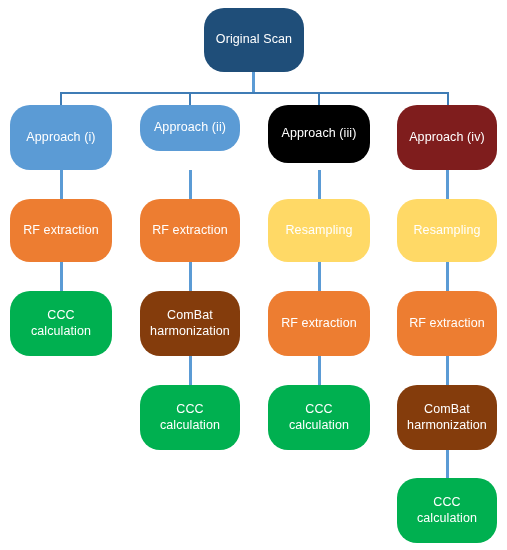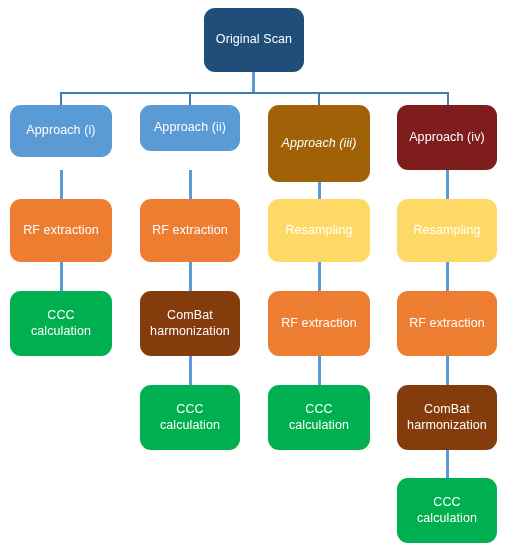--- a/index.html
+++ b/index.html
@@ -14,21 +14,21 @@
     background: #ffffff;
     font-family: "Liberation Sans", sans-serif;
     overflow: hidden;
   }
   .node {
     position: absolute;
     display: flex;
     align-items: center;
     justify-content: center;
     text-align: center;
-    border-radius: 11px;
+    border-radius: 20px;
     color: #ffffff;
     font-size: 12.5px;
     line-height: 1.25;
     letter-spacing: 0.1px;
     box-sizing: border-box;
     padding: 2px 6px;
     z-index: 2;
   }
   .node-label {
     display: block;
@@ -48,21 +48,21 @@
 <body>
 
 <div id="canvas">
 
 <div class="conn v" style="left: 252px; top: 72px; height: 22px;"></div>
     <div class="conn h hbar" style="left: 60px; top: 92px; width: 387px;"></div>
     <div class="conn vstub" style="left: 60px; top: 92px; height: 13px;"></div>
     <div class="conn vstub" style="left: 189px; top: 92px; height: 13px;"></div>
     <div class="conn vstub" style="left: 318px; top: 92px; height: 13px;"></div>
     <div class="conn vstub" style="left: 447px; top: 92px; height: 13px;"></div>
-    <div class="node" style="left: 10px; top: 105px; width: 102px; height: 52px; background: rgb(91, 155, 213);">
+    <div class="node" style="left: 10px; top: 105px; width: 102px; height: 65px; background: rgb(91, 155, 213);">
       <span class="node-label">Approach (i)</span>
     </div>
     <div class="node" style="left: 10px; top: 199px; width: 102px; height: 63px; background: rgb(237, 125, 49);">
       <span class="node-label">RF extraction</span>
     </div>
     <div class="conn v" style="left: 59.5px; top: 170px; height: 29px;"></div>
     <div class="node" style="left: 10px; top: 291px; width: 102px; height: 65px; background: rgb(0, 176, 80);">
       <span class="node-label">CCC calculation</span>
     </div>
     <div class="conn v" style="left: 59.5px; top: 262px; height: 29px;"></div>
@@ -75,21 +75,21 @@
     <div class="conn v" style="left: 188.5px; top: 170px; height: 29px;"></div>
     <div class="node" style="left: 140px; top: 291px; width: 100px; height: 65px; background: rgb(132, 60, 12);">
       <span class="node-label">ComBat
 harmonization</span>
     </div>
     <div class="conn v" style="left: 188.5px; top: 262px; height: 29px;"></div>
     <div class="node" style="left: 140px; top: 385px; width: 100px; height: 65px; background: rgb(0, 176, 80);">
       <span class="node-label">CCC calculation</span>
     </div>
     <div class="conn v" style="left: 188.5px; top: 356px; height: 29px;"></div>
-    <div class="node" style="left: 268px; top: 105px; width: 102px; height: 77px; background: #a16207; font-style: italic;">
+    <div class="node" style="left: 268px; top: 105px; width: 102px; height: 58px; background: #000000;">
       <span class="node-label">Approach (iii)</span>
     </div>
     <div class="node" style="left: 268px; top: 199px; width: 102px; height: 63px; background: rgb(255, 217, 102);">
       <span class="node-label">Resampling</span>
     </div>
     <div class="conn v" style="left: 317.5px; top: 170px; height: 29px;"></div>
     <div class="node" style="left: 268px; top: 291px; width: 102px; height: 65px; background: rgb(237, 125, 49);">
       <span class="node-label">RF extraction</span>
     </div>
     <div class="conn v" style="left: 317.5px; top: 262px; height: 29px;"></div>

